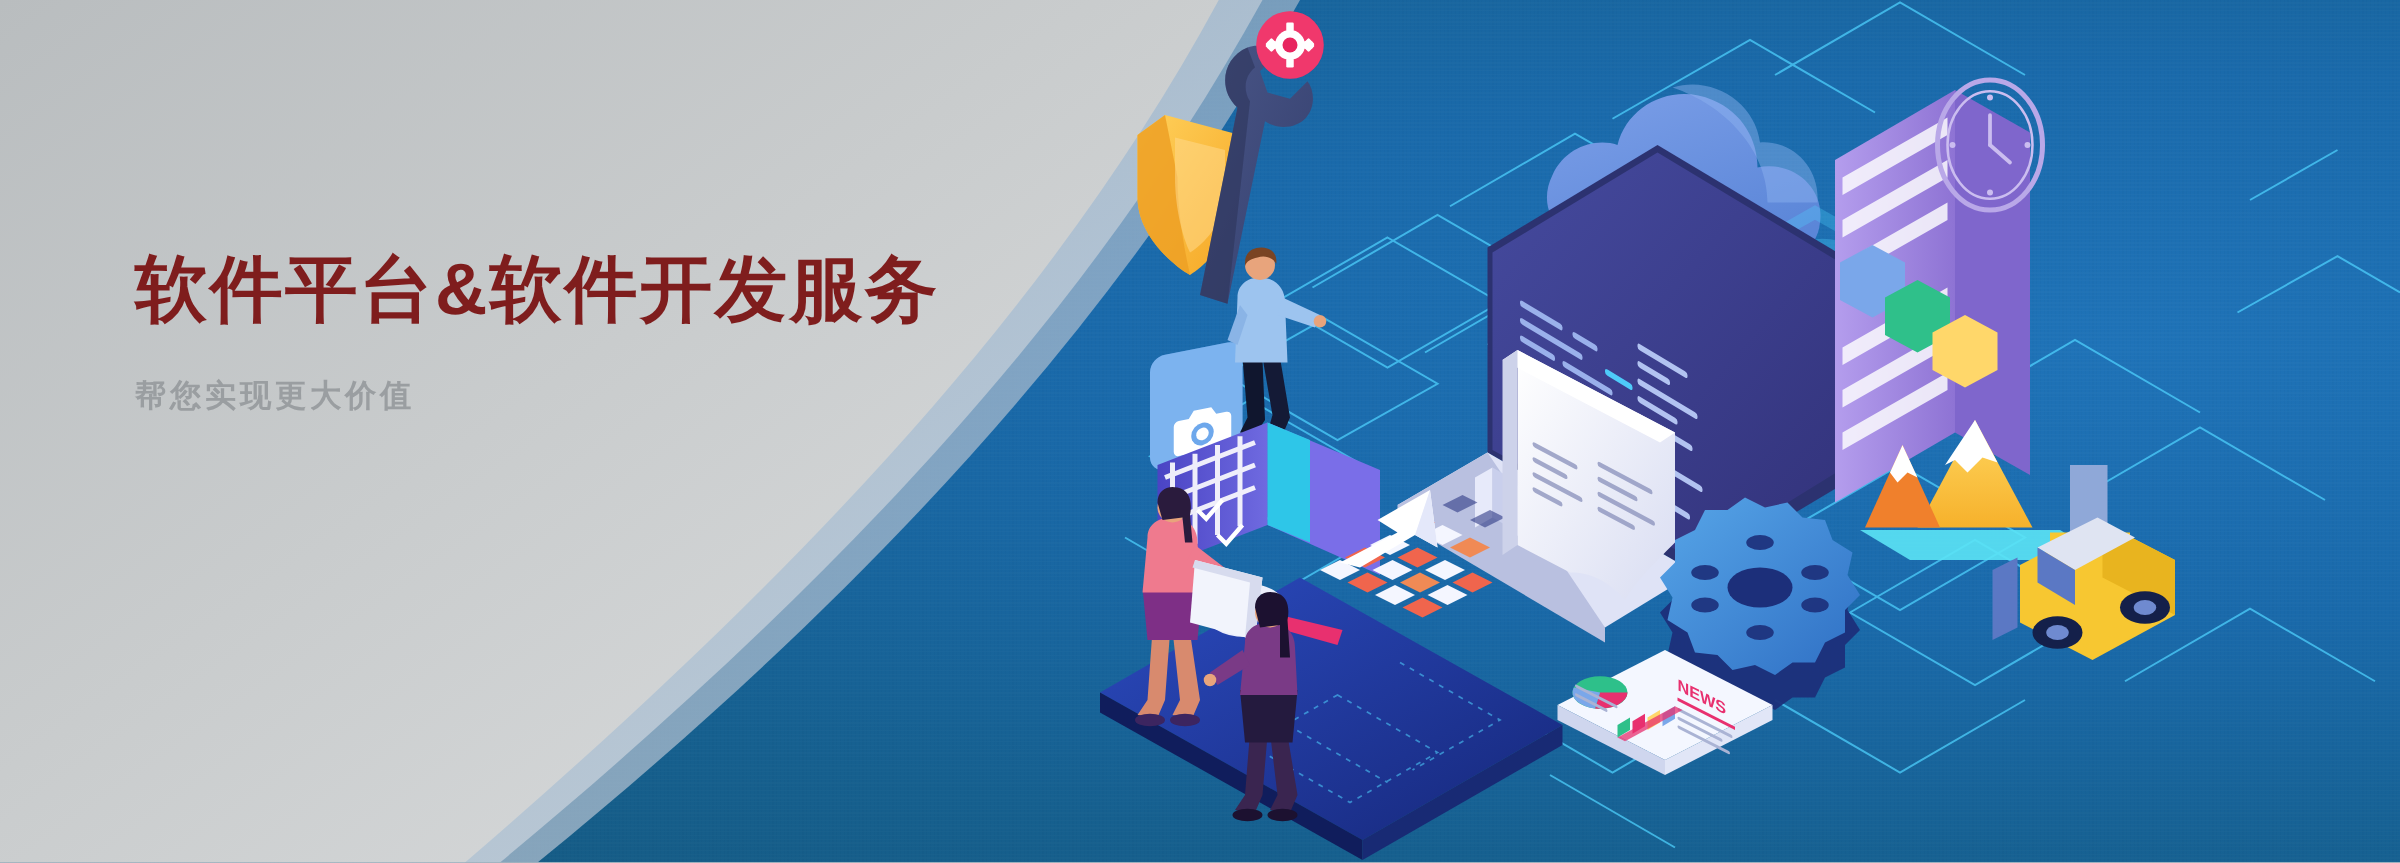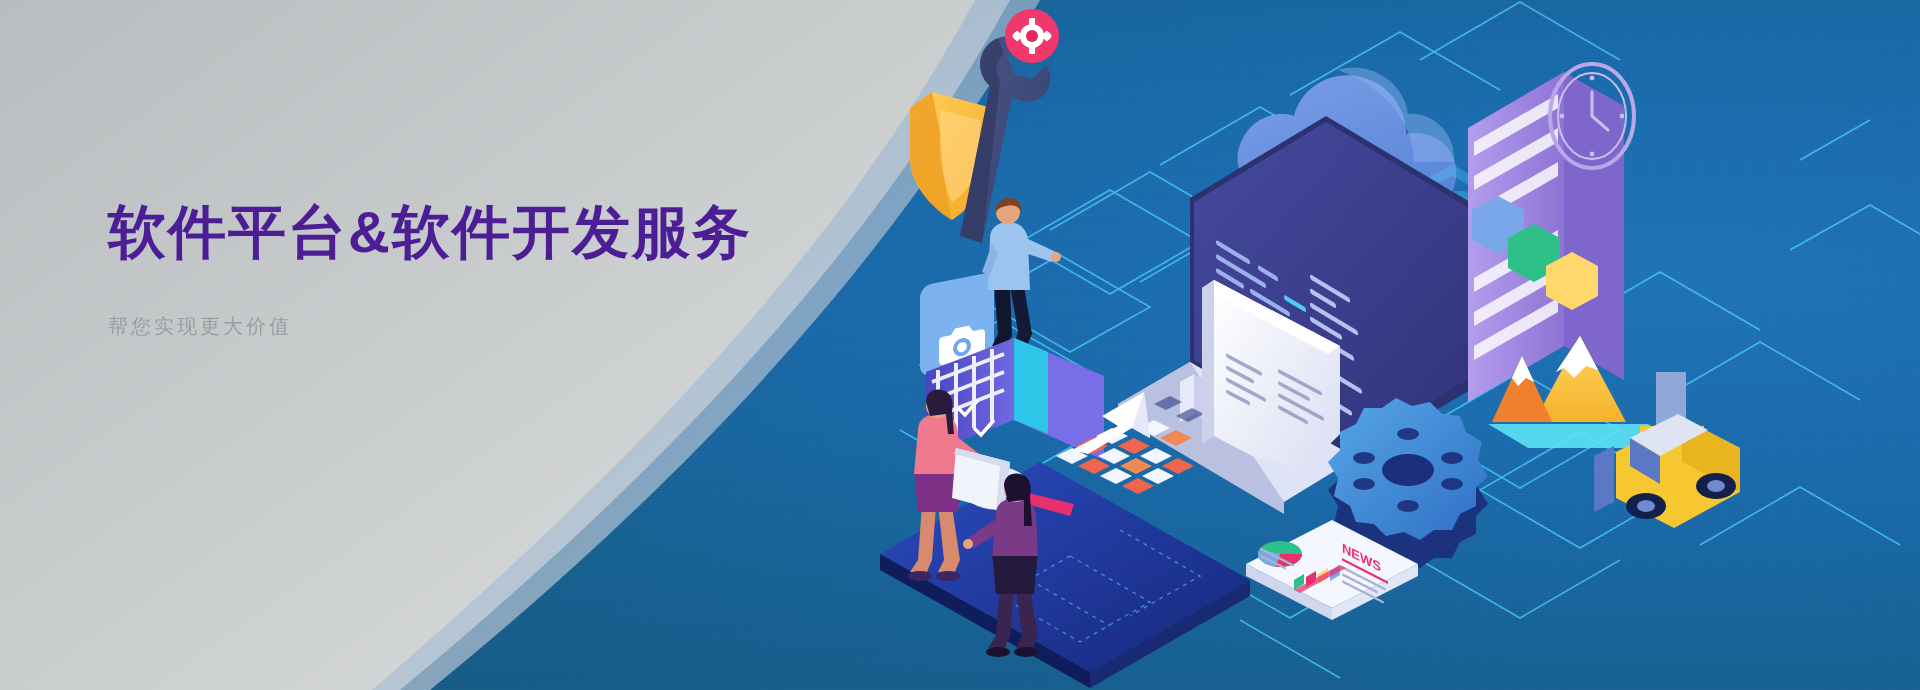--- a/index.html
+++ b/index.html
@@ -36,28 +36,28 @@
   
   .copy {
     position:absolute;
     left:108px; top:198px;
     z-index:6;
   }
   .title {
     font-size:58px;
     line-height:1.18;
     font-weight:700;
-    color:#4c1d95;
+    color:#7f1d1d;
     letter-spacing:2px;
     white-space:nowrap;
   }
   .subtitle {
-    margin-top:47px;
-    font-size:20px;
-    font-weight:400;
+    margin-top:34px;
+    font-size:25px;
+    font-weight:700;
     color:#9a9ea1;
     letter-spacing:3px;
     white-space:nowrap;
   }
 
   
   .art { position:absolute; right:0; top:0; z-index:5; }
   .art svg { display:block; }
 </style>
 </head>

